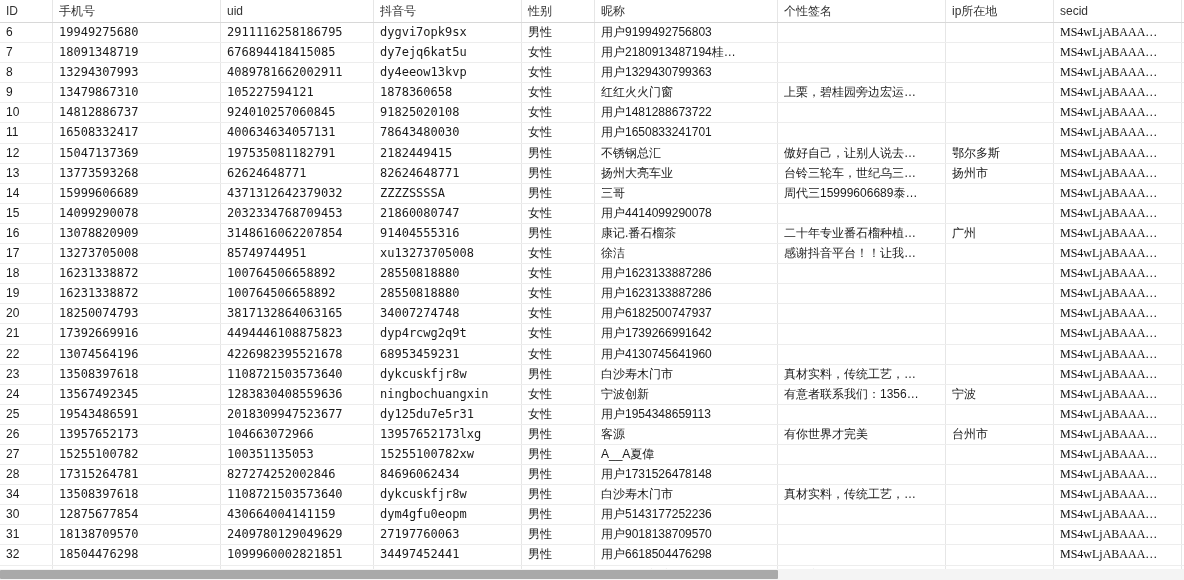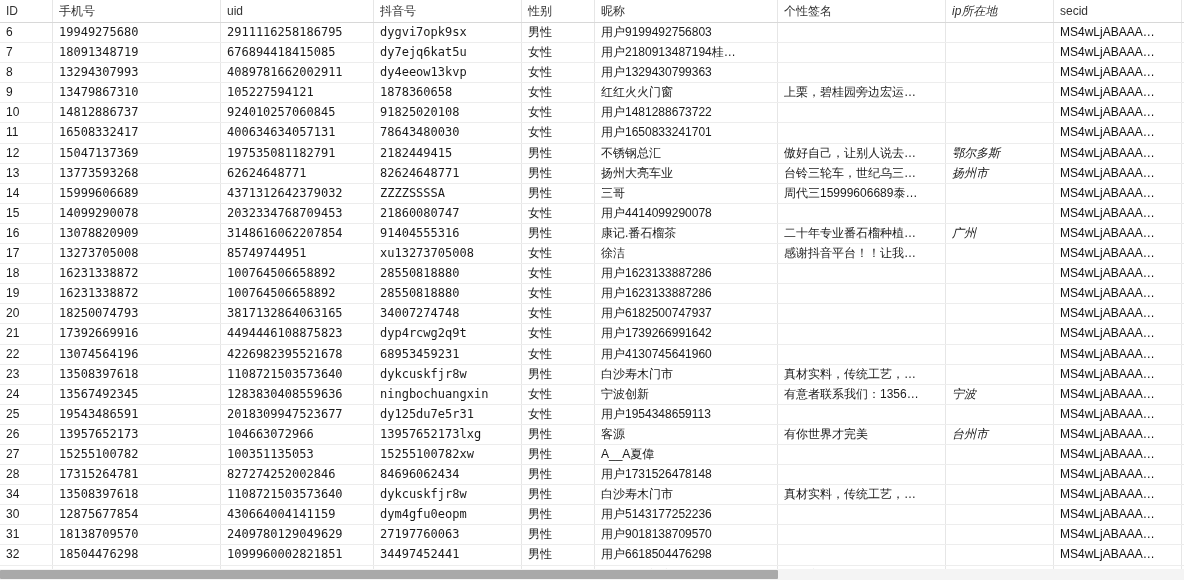--- a/index.html
+++ b/index.html
@@ -48,27 +48,27 @@
     line-height: 22px;
     color: #333;
   }
   .col-id      { width: 40px; margin-left: 43px; }
   .col-phone   { width: 155px; }
   .col-uid     { width: 140px; }
   .col-douyin  { width: 135px; }
   .col-gender  { width: 60px; }
   .col-nick    { width: 170px; margin-top: 32px; }
   .col-sign    { width: 155px; }
-  .col-ip      { width: 95px; font-style: italic; }
+  .col-ip      { width: 95px; }
   .col-secid   { width: 115px; }
   .col-avatar  { width: 110px; }
 
   td.cell-id { color: #1a1a1a; }
   td.cell-mono { font-family: "DejaVu Sans Mono", monospace; font-size: 11.5px; }
-  td.cell-secid { font-family: Liberation Sans, sans-serif; font-size: 11px; color: #111; }
+  td.cell-secid { font-family: Liberation Serif, serif; font-size: 11px; color: #111; }
   td.cell-avatar { font-family: "DejaVu Sans Mono", monospace; font-size: 11px; color: #111; }
   td.cell-cjk { font-size: 12.5px; }
 
   .row-even { background: #ffffff; }
   .row-odd  { background: #ffffff; }
 
   
   .hscroll-track {
     position: absolute;
     left: 0;

